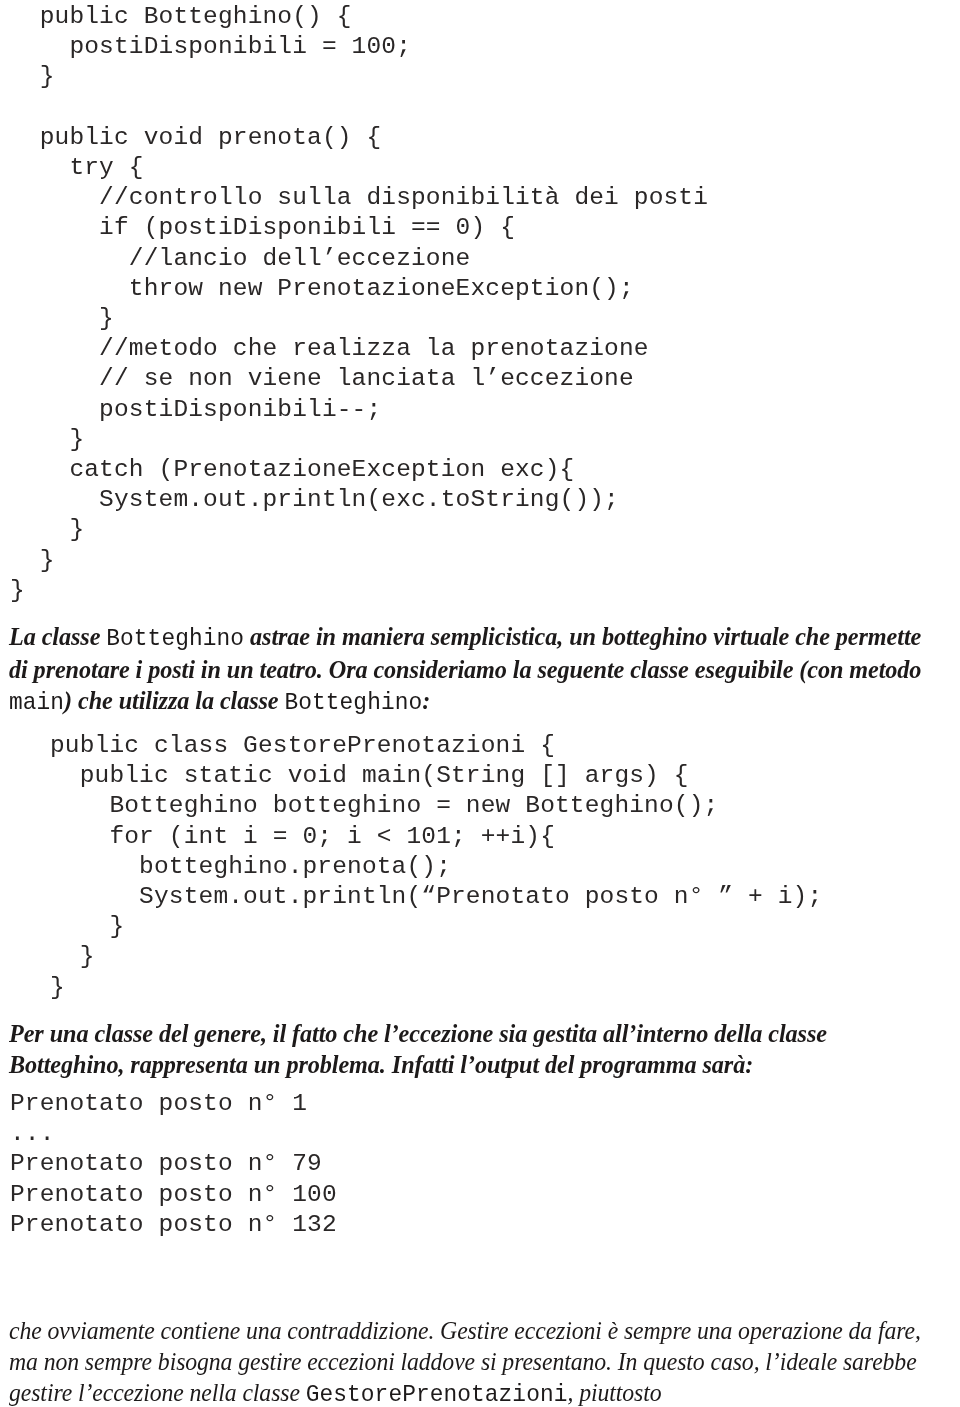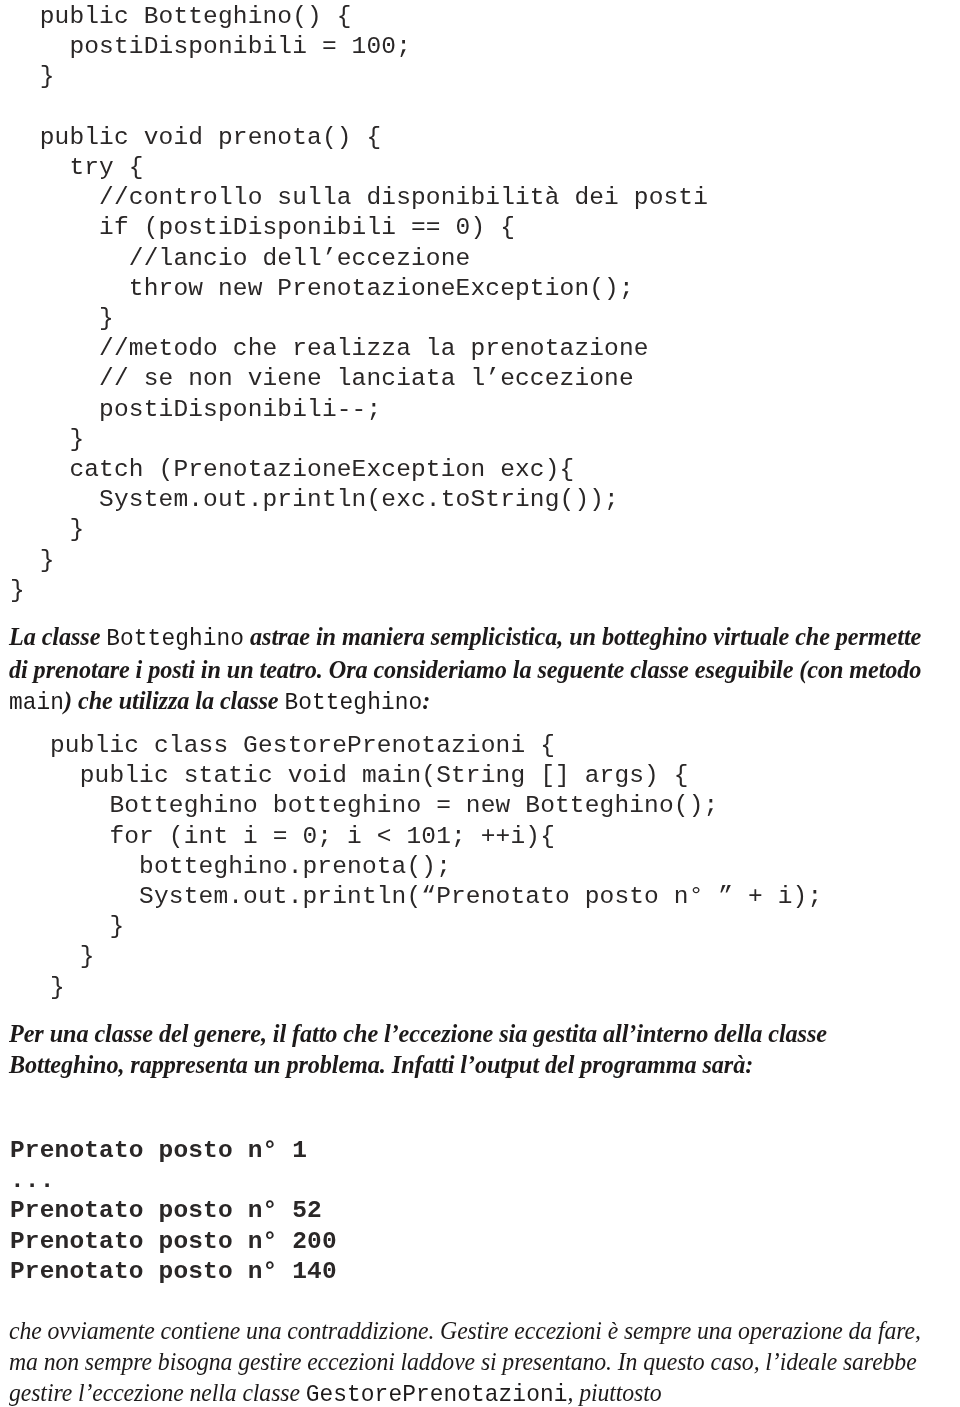--- a/index.html
+++ b/index.html
@@ -42,22 +42,21 @@
   }
   #code-block-gestore {
     position: absolute;
     left: 10px;
     top: 731px;
     margin-left: 40px;
   }
   #code-block-output {
     position: absolute;
     left: 10px;
-    top: 1136px;
-    font-weight: bold;
+    top: 1089px;
   }
 
   
   .prose {
     position: absolute;
     font-family: "Liberation Serif", serif;
     font-style: italic;
     font-weight: 700;
     font-size: 25.5px;
     line-height: 31px;
@@ -100,17 +99,17 @@
 <div class="page">
 
   <pre class="code" id="code-block-botteghino"><span class="ln">  public Botteghino() {</span><span class="ln">    postiDisponibili = 100;</span><span class="ln">  }</span><span class="ln">&nbsp;</span><span class="ln">  public void prenota() {</span><span class="ln">    try {</span><span class="ln">      //controllo sulla disponibilità dei posti</span><span class="ln">      if (postiDisponibili == 0) {</span><span class="ln">        //lancio dell’eccezione</span><span class="ln">        throw new PrenotazioneException();</span><span class="ln">      }</span><span class="ln">      //metodo che realizza la prenotazione</span><span class="ln">      // se non viene lanciata l’eccezione</span><span class="ln">      postiDisponibili--;</span><span class="ln">    }</span><span class="ln">    catch (PrenotazioneException exc){</span><span class="ln">      System.out.println(exc.toString());</span><span class="ln">    }</span><span class="ln">  }</span><span class="ln">}</span></pre>
 
   <p class="prose" id="prose-intro"><span>La classe </span><span class="mono">Botteghino</span><span> astrae in maniera semplicistica, un botteghino virtuale che permette di prenotare i posti in un teatro. Ora consideriamo la seguente classe eseguibile (con metodo </span><span class="mono">main</span><span>) che utilizza la classe </span><span class="mono">Botteghino</span><span>:</span></p>
 
   <pre class="code" id="code-block-gestore"><span class="ln">public class GestorePrenotazioni {</span><span class="ln">  public static void main(String [] args) {</span><span class="ln">    Botteghino botteghino = new Botteghino();</span><span class="ln">    for (int i = 0; i &lt; 101; ++i){</span><span class="ln">      botteghino.prenota();</span><span class="ln">      System.out.println(“Prenotato posto n° ” + i);</span><span class="ln">    }</span><span class="ln">  }</span><span class="ln">}</span></pre>
 
   <p class="prose" id="prose-problem"><span>Per una classe del genere, il fatto che l’eccezione sia gestita all’interno della classe Botteghino, rappresenta un problema. Infatti l’output del programma sarà:</span></p>
 
-  <pre class="code" id="code-block-output"><span class="ln">Prenotato posto n° 1</span><span class="ln">...</span><span class="ln">Prenotato posto n° 52</span><span class="ln">Prenotato posto n° 200</span><span class="ln">Prenotato posto n° 140</span></pre>
+  <pre class="code" id="code-block-output"><span class="ln">Prenotato posto n° 1</span><span class="ln">...</span><span class="ln">Prenotato posto n° 79</span><span class="ln">Prenotato posto n° 100</span><span class="ln">Prenotato posto n° 132</span></pre>
 
   <p class="prose" id="prose-closing"><span>che ovviamente contiene una contraddizione. Gestire eccezioni è sempre una operazione da fare, ma non sempre bisogna gestire eccezioni laddove si presentano. In questo caso, l’ideale sarebbe gestire l’eccezione nella classe </span><span class="mono">GestorePrenotazioni</span><span>, piuttosto</span></p>
 
 </div>
 
 </body></html>

